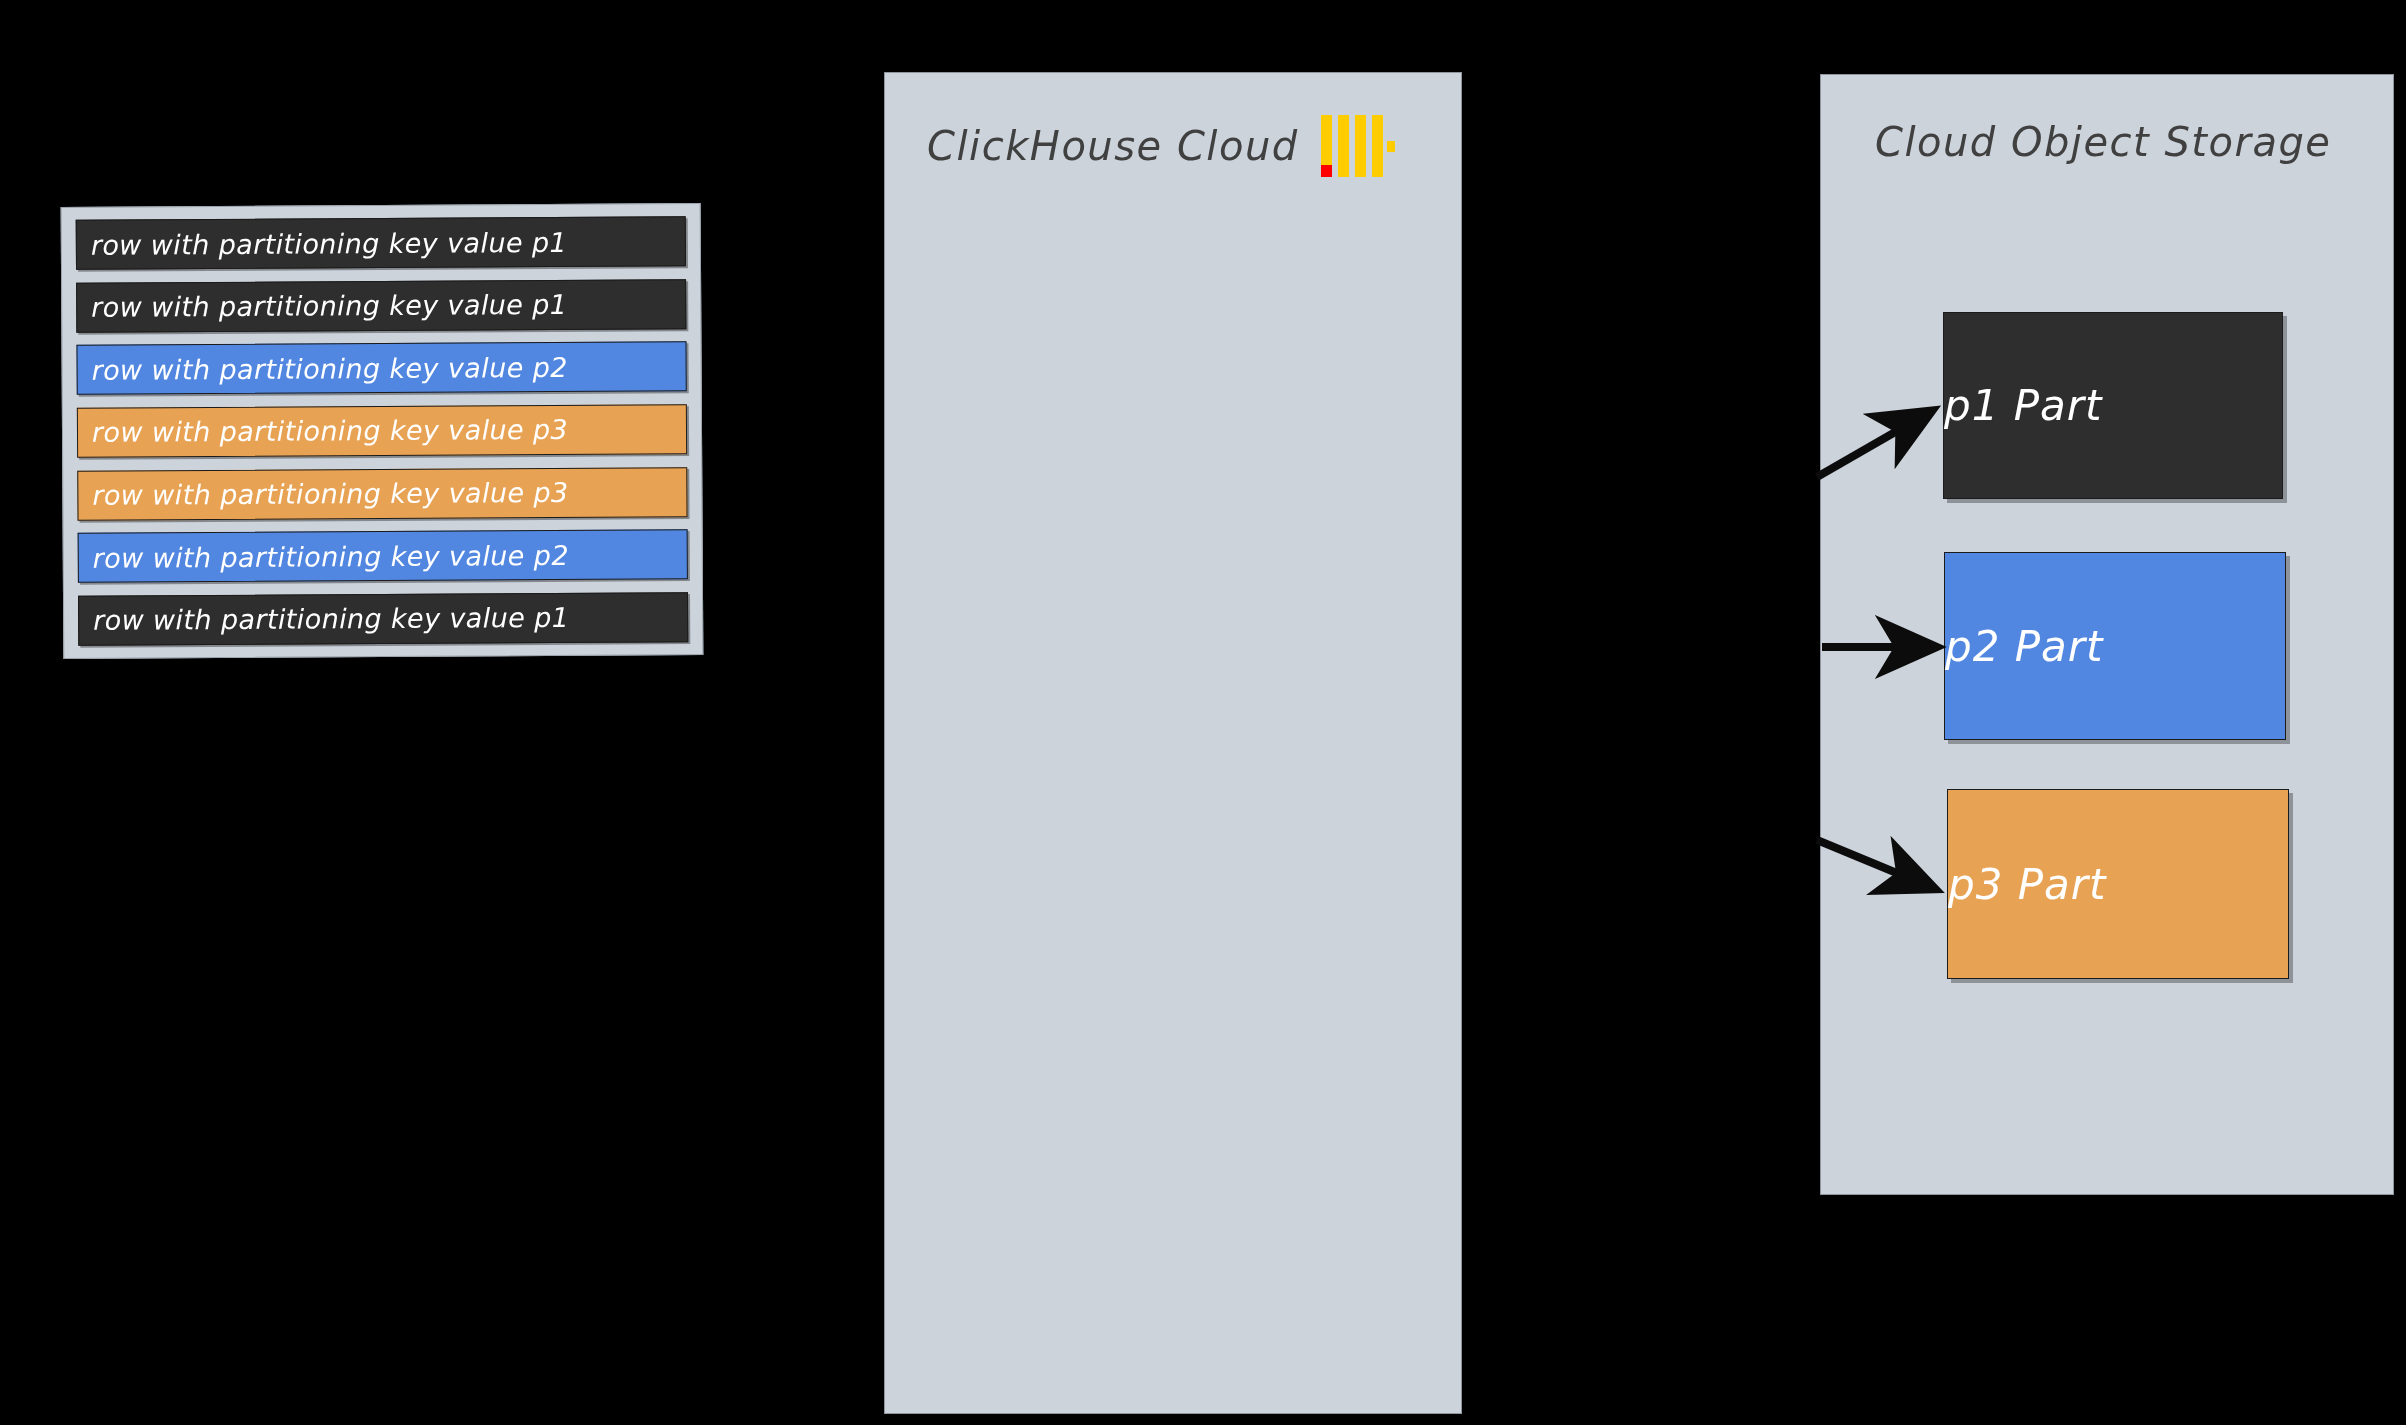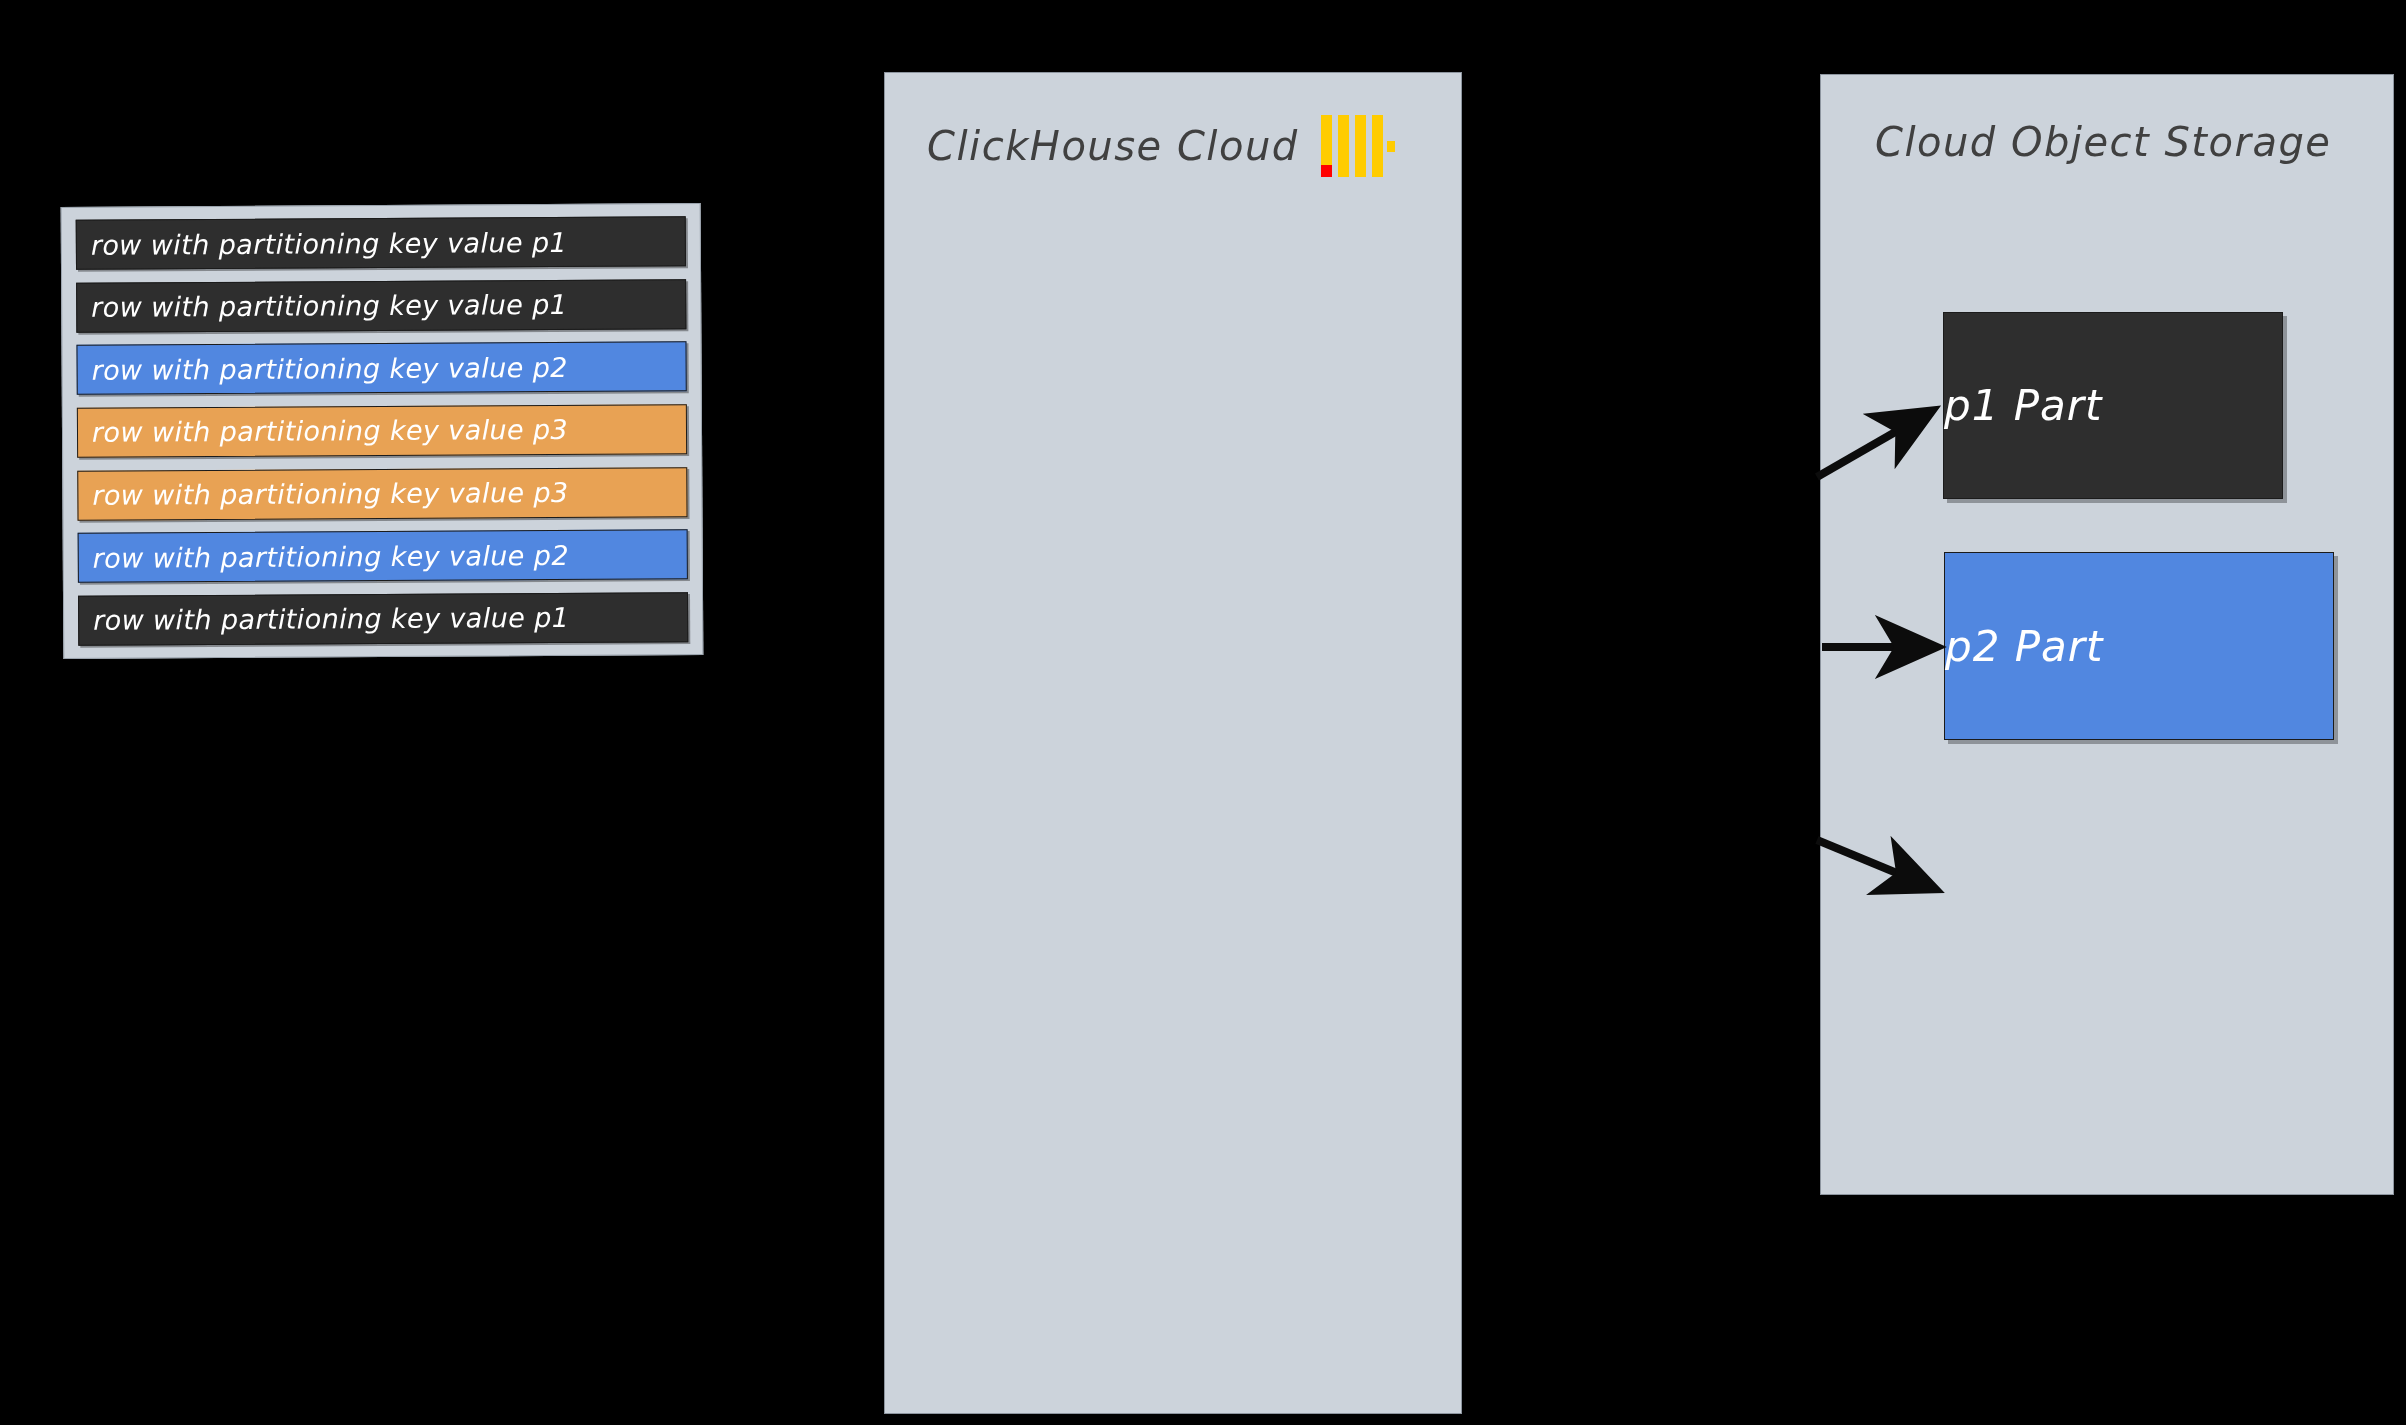--- a/index.html
+++ b/index.html
@@ -143,21 +143,21 @@
     font-size: 42px;
     font-style: italic;
     letter-spacing: 1px;
     box-shadow: 4px 4px 0 rgba(0,0,0,0.30);
   }
   #part-p1 {
     left: 1943px; top: 312px; width: 340px; height: 187px;
     background: #2e2e2e;
   }
   #part-p2 {
-    left: 1944px; top: 552px; width: 390px; height: 188px;
+    left: 1944px; top: 552px; width: 342px; height: 188px;
     background: #5187e0;
   }
   #part-p3 {
     left: 1947px; top: 789px; width: 342px; height: 190px;
     background: #e8a254;
   }
 
   
   .arrow-layer {
     position: absolute;
@@ -217,20 +217,23 @@
       <span>Cloud Object Storage</span>
     </div>
   </div>
 
   <div class="part-box" id="part-p1">
     <span>p1 Part</span>
   </div>
   <div class="part-box" id="part-p2">
     <span>p2 Part</span>
   </div>
+  <div class="part-box" id="part-p3">
+    <span>p3 Part</span>
+  </div>
 
   <svg class="arrow-layer" viewBox="0 0 2406 1425">
     <defs>
       <marker id="ah" markerWidth="11" markerHeight="11" refX="7.4" refY="4" orient="auto" markerUnits="strokeWidth">
         <path d="M0,0 L9,4 L0,8 L2.4,4 Z" fill="#0c0c0c"></path>
       </marker>
     </defs>
     <path d="M1817,477 L1930,412" stroke="#0c0c0c" stroke-width="8" fill="none" marker-end="url(#ah)"></path>
     <path d="M1822,647 L1934,647" stroke="#0c0c0c" stroke-width="8" fill="none" marker-end="url(#ah)"></path>
     <path d="M1817,840 L1933,888" stroke="#0c0c0c" stroke-width="8" fill="none" marker-end="url(#ah)"></path>

